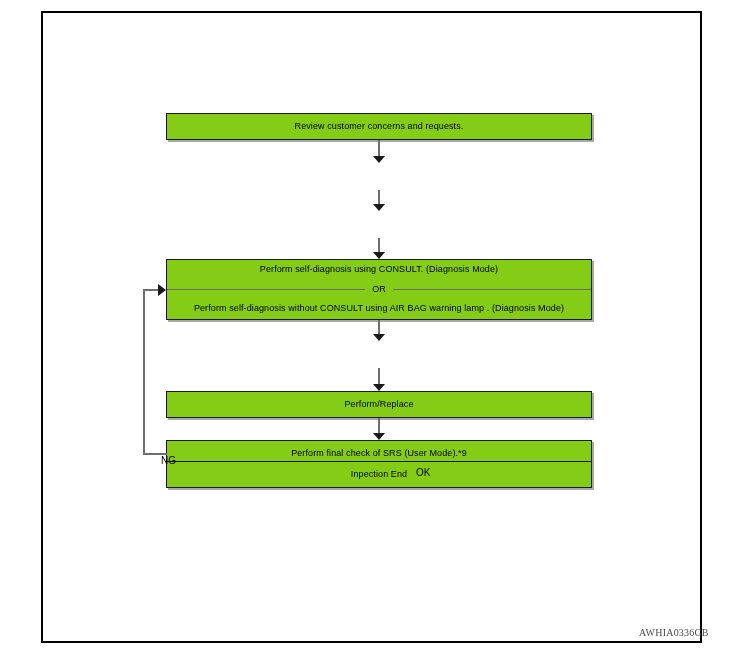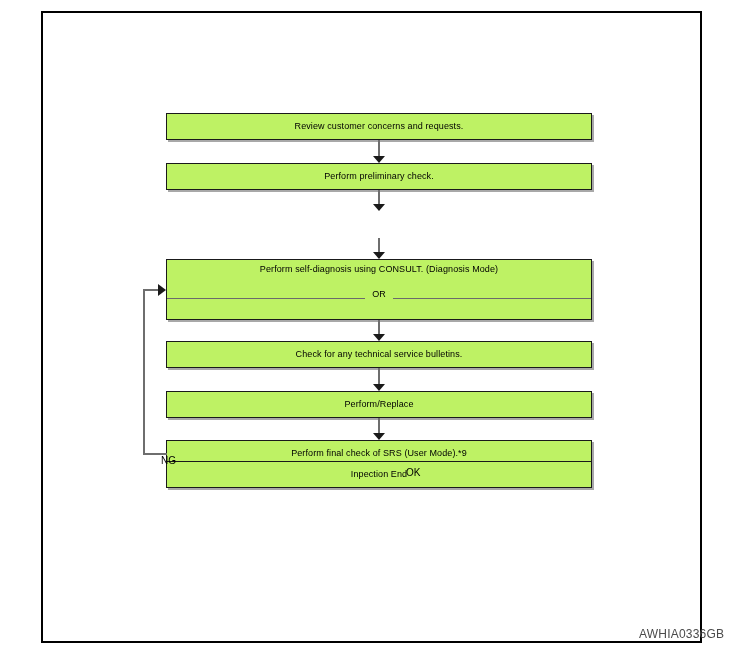--- a/index.html
+++ b/index.html
@@ -33,21 +33,21 @@
     left: 0;
     top: 0;
     width: 730px;
     height: 654px;
   }
 
   
   .node {
     position: absolute;
     box-sizing: border-box;
-    background: #bef264;
+    background: #84cc16;
     border: 1px solid #1a1a1a;
     box-shadow: 2px 2px 0 0 #a8a8a8;
     display: flex;
     align-items: center;
     justify-content: center;
   }
   .node-label {
     font-size: 9px;
     color: #000000;
     line-height: 1.1;
@@ -84,21 +84,21 @@
     width: 100%;
     height: 20px;
     display: flex;
     align-items: center;
     justify-content: center;
   }
   .or-divider {
     width: 100%;
     height: 19px;
     display: flex;
-    align-items: flex-end;
+    align-items: center;
     justify-content: center;
     gap: 0;
   }
   .or-rule {
     flex: 1 1 auto;
     height: 1px;
     background: #6b6b6b;
   }
   .or-text {
     font-size: 9px;
@@ -179,72 +179,69 @@
   
   .edge-label {
     position: absolute;
     font-size: 10px;
     color: #000000;
     white-space: nowrap;
     line-height: 1;
     margin-left: 18px;
   }
   #label-ng { left: 143px; top: 456px; }
-  #label-ok { left: 388px; top: 468px; }
+  #label-ok { left: 398px; top: 468px; }
 
   
   #figure-id {
     position: absolute;
     left: 639px;
     top: 627px;
-    font-family: Liberation Sans, sans-serif;
-    font-size: 12px;
+    font-family: Liberation Serif, serif;
+    font-size: 10px;
     color: #4a4a4a;
     letter-spacing: 0.2px;
     white-space: nowrap;
   }
 </style>
 </head>
 <body>
 
 <div id="page-frame"></div>
 
 <div id="diagram">
 
   <div class="node single" id="node-review">
     <span class="node-label">Review customer concerns and requests.</span>
   </div>
   <div class="conn" id="conn-1"></div>
   <div class="arrowhead" id="head-1"></div>
 
-  <div class="node single" id="node-preliminary">
-    <span class="node-label">Perform preliminary check.</span>
-  </div>
   <div class="conn" id="conn-2"></div>
   <div class="arrowhead" id="head-2"></div>
 
   <div class="conn" id="conn-3"></div>
   <div class="arrowhead" id="head-3"></div>
 
   <div class="node" id="node-self-diagnosis">
     <div class="or-line-1">
       <span class="node-label">Perform self-diagnosis using CONSULT. (Diagnosis Mode)</span>
     </div>
     <div class="or-divider">
       <span class="or-rule"></span>
       <span class="or-text">OR</span>
       <span class="or-rule"></span>
     </div>
+    <div class="or-line-2">
+      <span class="node-label">Perform self-diagnosis  without CONSULT using AIR BAG warning lamp . (Diagnosis Mode)</span>
+    </div>
   </div>
   <div class="conn" id="conn-4"></div>
   <div class="arrowhead" id="head-4"></div>
 
-  <div class="node single" id="node-bulletins">
-    <span class="node-label">Check for any technical service bulletins.</span>
-  </div>
   <div class="conn" id="conn-5"></div>
   <div class="arrowhead" id="head-5"></div>
 
   <div class="node single" id="node-repair">
     <span class="node-label">Perform/Replace</span>
   </div>
   <div class="conn" id="conn-6"></div>
   <div class="arrowhead" id="head-6"></div>
 
   <div class="node single" id="node-final-check">

